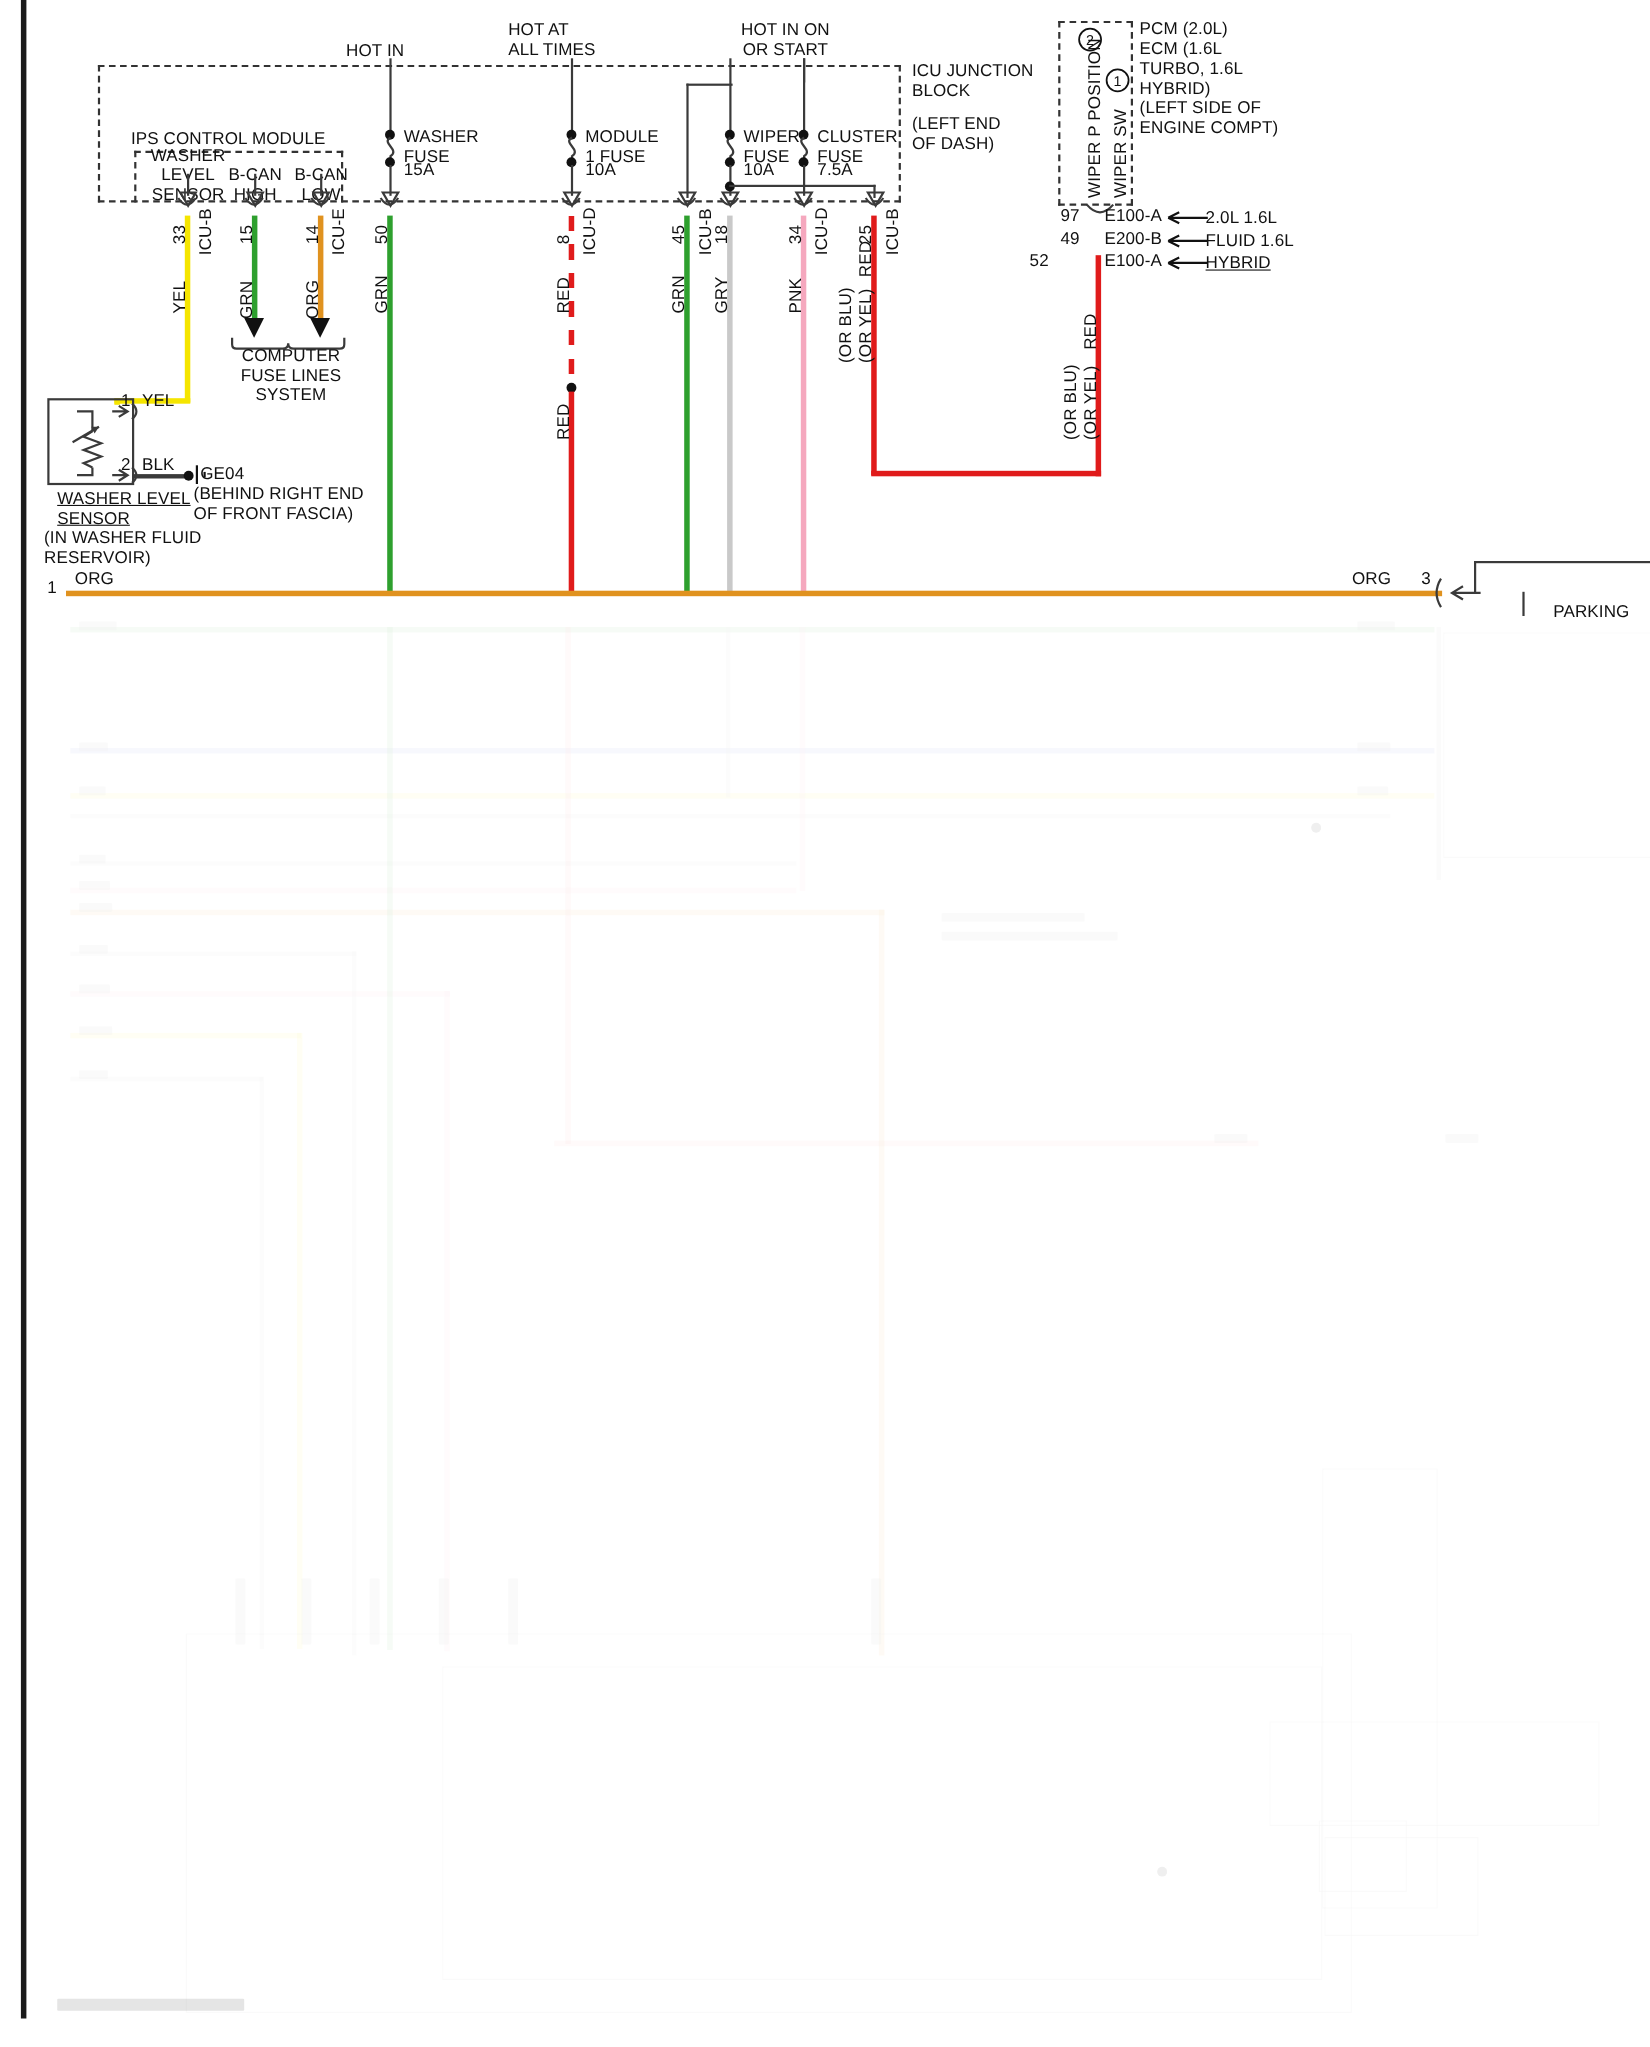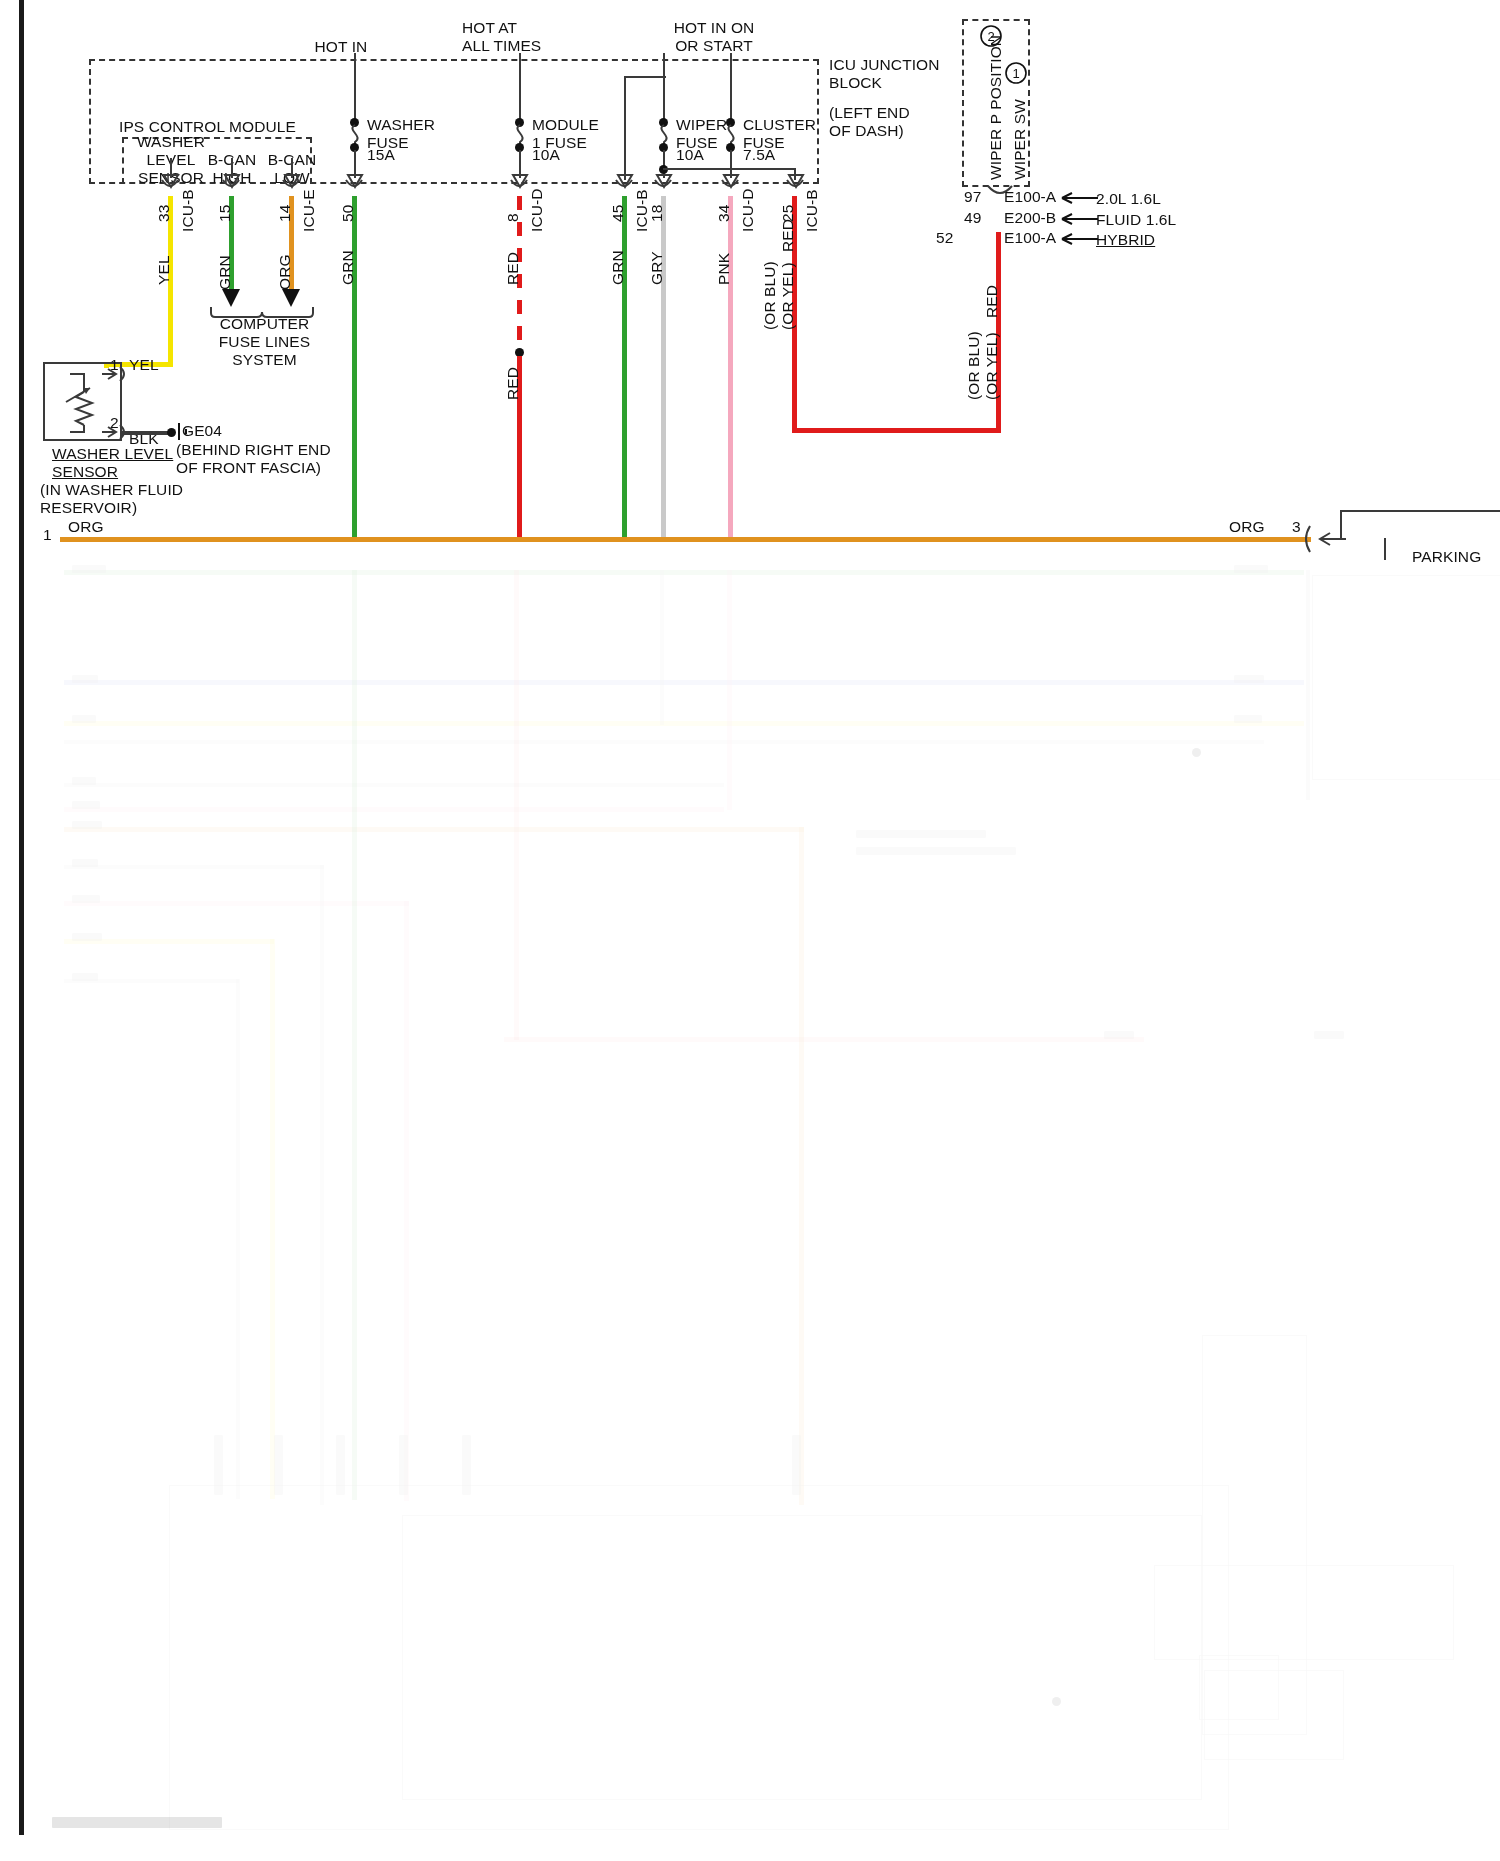--- a/index.html
+++ b/index.html
@@ -227,20 +227,26 @@
   <svg style="position:absolute;left:955px;top:24px;" width="24" height="24">
     <circle cx="12" cy="12" r="10" fill="none" stroke="#111" stroke-width="1.6"></circle>
     <text x="12" y="17" font-size="13" font-family="Liberation Sans, sans-serif" text-anchor="middle" fill="#111">2</text>
       </svg>
   <svg style="position:absolute;left:980px;top:61px;" width="24" height="24">
     <circle cx="12" cy="12" r="10" fill="none" stroke="#111" stroke-width="1.6"></circle>
     <text x="12" y="17" font-size="13" font-family="Liberation Sans, sans-serif" text-anchor="middle" fill="#111">1</text>
       </svg>
   <div class="vt" style="left:963px;top:180px;">WIPER P POSITION</div>
   <div class="vt" style="left:987px;top:180px;">WIPER SW</div>
+  <div class="t" style="left: 1012px; top: 18px; white-space: pre;">PCM (2.0L)
+ECM (1.6L
+TURBO, 1.6L
+HYBRID)
+(LEFT SIDE OF
+ENGINE COMPT)</div>
   <svg style="position:absolute;left:962px;top:186px;" width="28" height="14">
     <path d="M2,0 q12,14 24,0" stroke="#3a3a3a" stroke-width="2" fill="none"></path>
       </svg>
 
   <div class="t" style="left:940px;top:188px;">97</div>
   <div class="t" style="left:980px;top:188px;">E100-A</div>
   <div class="t" style="left:1072px;top:190px;">2.0L 1.6L</div>
   <svg style="position:absolute;left:1030px;top:192px;" width="44" height="12">
     <path d="M44,6 L8,6 M8,6 L18,1 M8,6 L18,11" stroke="#111" stroke-width="2" fill="none"></path>
       </svg>
@@ -269,21 +275,21 @@
   </svg>
   <svg style="position:absolute;left:78px;top:366px;" width="34" height="74">
     <path d="M0,8 l14,0 M6,3 l8,5 l-8,5" stroke="#3a3a3a" stroke-width="2" fill="none"></path>
     <path d="M18,1 q8,7 0,14" stroke="#3a3a3a" stroke-width="2" fill="none"></path>
     <path d="M0,66 l14,0 M6,61 l8,5 l-8,5" stroke="#3a3a3a" stroke-width="2" fill="none"></path>
     <path d="M18,59 q8,7 0,14" stroke="#3a3a3a" stroke-width="2" fill="none"></path>
   </svg>
   <div class="t" style="left:86px;top:356px;">1</div>
   <div class="t" style="left:105px;top:356px;">YEL</div>
   <div class="t" style="left:86px;top:414px;">2</div>
-  <div class="t" style="left:105px;top:414px;margin-top:16px;">BLK</div>
+  <div class="t" style="left:105px;top:414px;">BLK</div>
   <div class="t" style="left: 28px; top: 445px; white-space: pre; text-decoration: underline;">WASHER LEVEL
 SENSOR</div>
   <div class="t" style="left: 16px; top: 481px; white-space: pre;">(IN WASHER FLUID
 RESERVOIR)</div>
 
   <div class="ln hl" style="left:97px;top:431px;width:50px;height:4px;"></div>
   <div class="dot" style="left:143px;top:428px;"></div>
   <svg style="position:absolute;left:152px;top:422px;" width="16" height="20">
     <path d="M3,1 L3,18" stroke="#111" stroke-width="2"></path>
     <path d="M10,7 L10,12" stroke="#111" stroke-width="2"></path>

